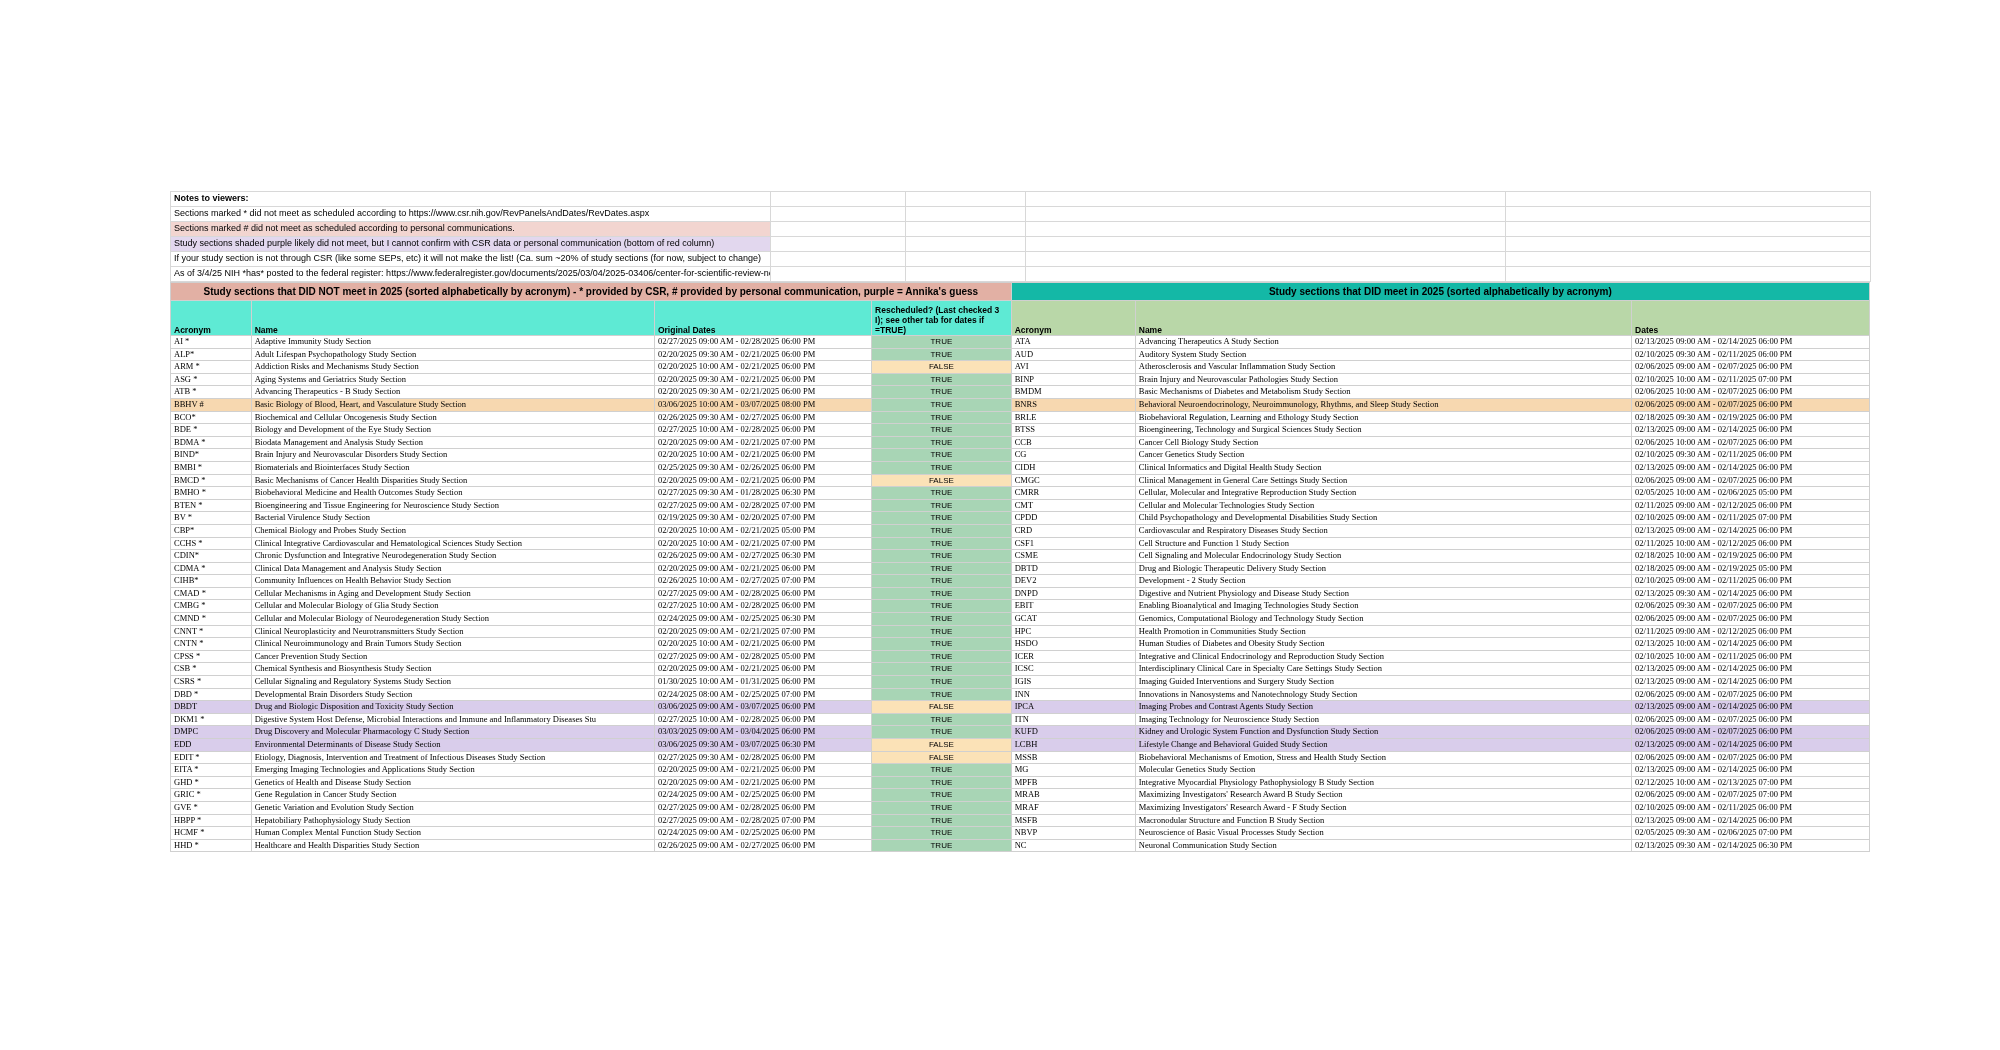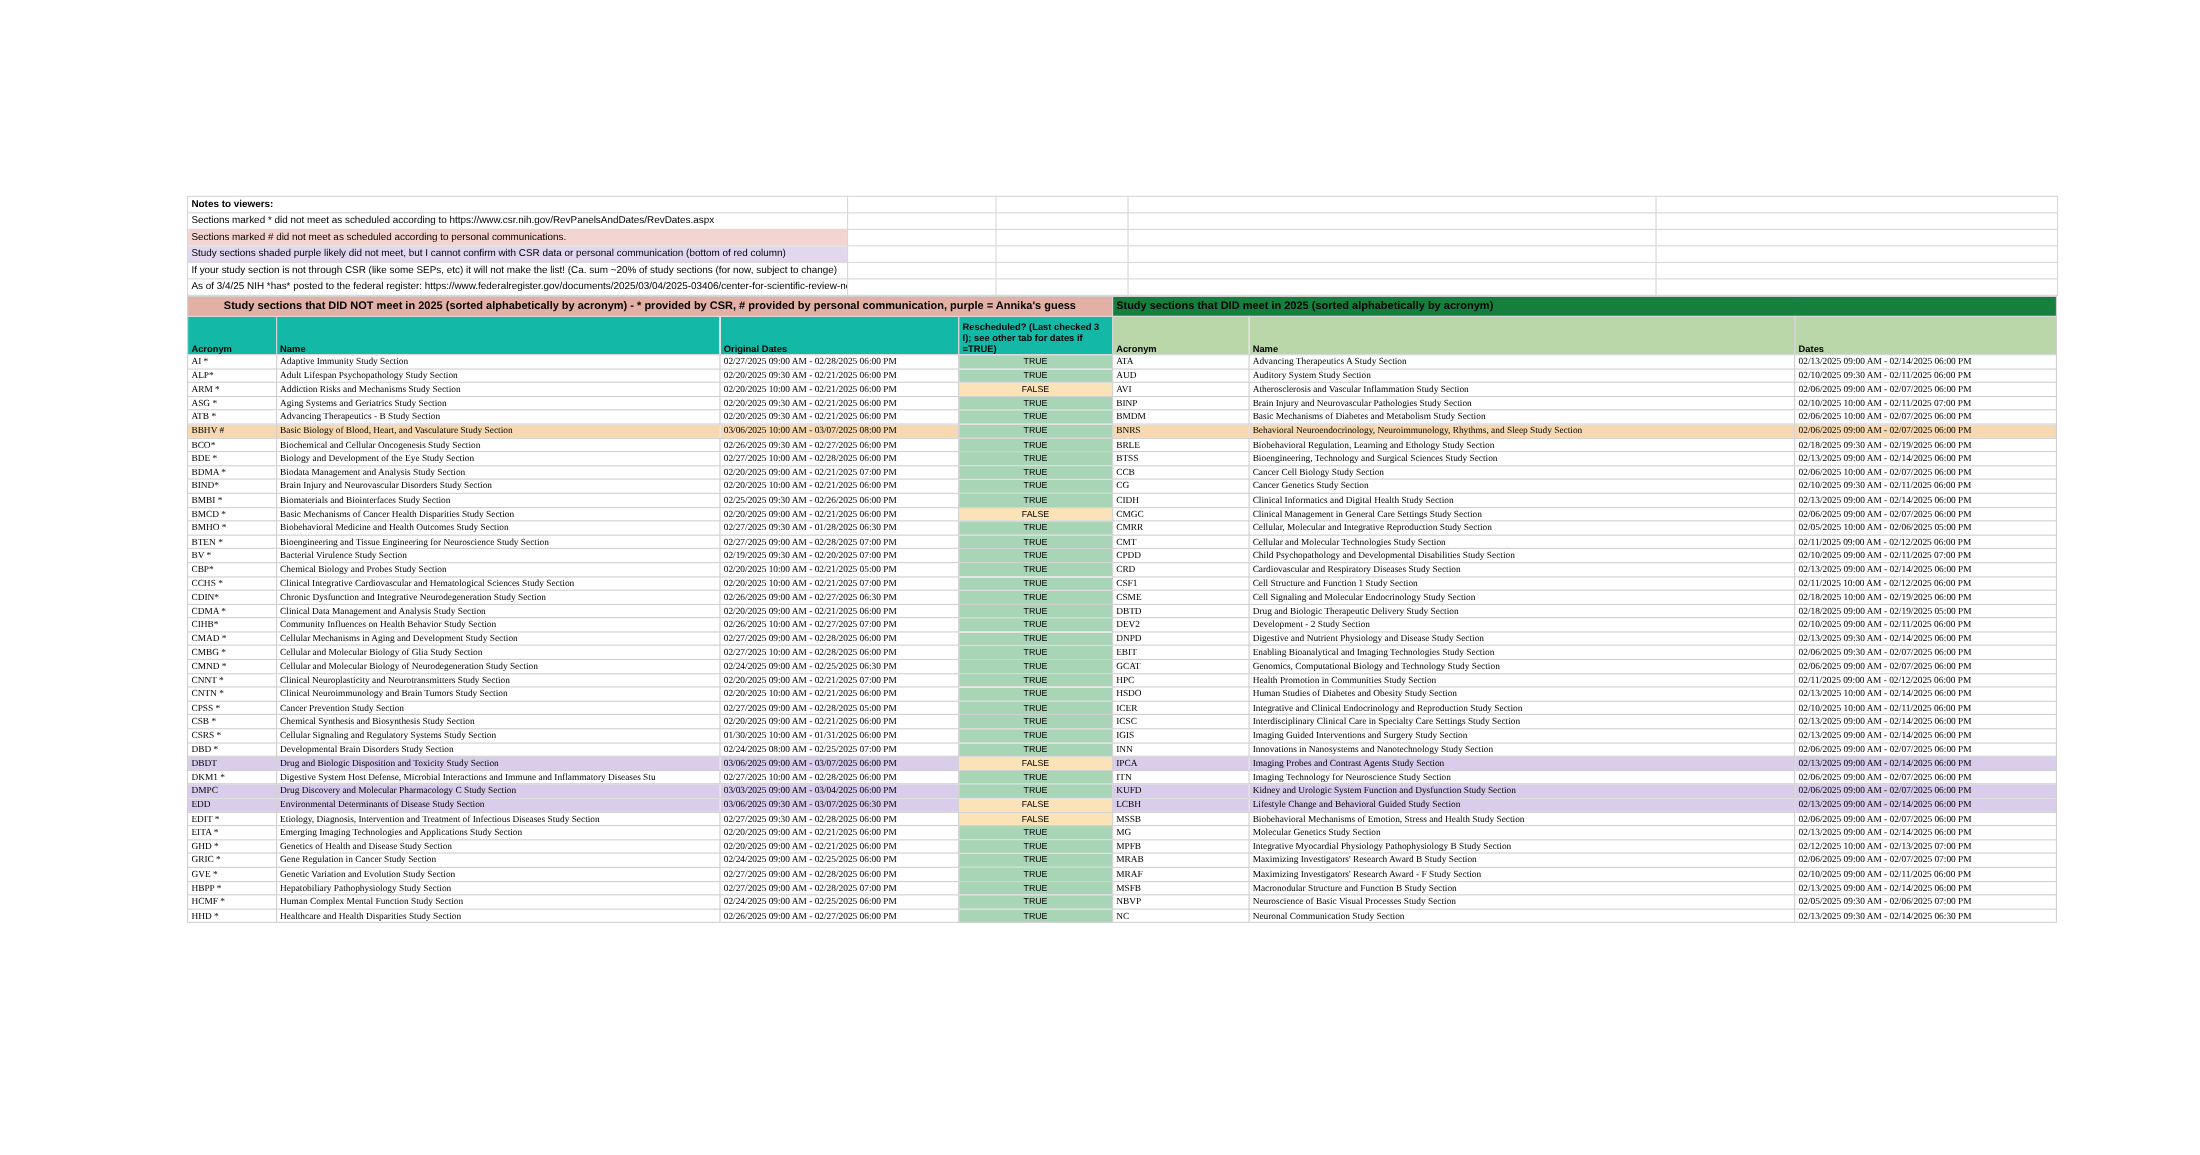--- a/index.html
+++ b/index.html
@@ -1,29 +1,29 @@
 <!DOCTYPE html>
 <html><head>
 <meta charset="utf-8">
 <style>
   html,body{margin:0;padding:0;background:#ffffff;}
   body{width:2000px;height:1050px;font-family:"Liberation Serif",serif;overflow:hidden;}
-  .sheet{position:absolute;left:170px;top:178px;width:1413px;}
+  .sheet{position:absolute;left:170px;top:191px;width:1413px;}
   table{border-collapse:collapse;table-layout:fixed;width:1700px;}
   td,th{border:1px solid #d0d0d0;padding:0 3px;font-size:8.5px;line-height:11.6px;
         white-space:nowrap;overflow:hidden;vertical-align:middle;height:11.6px;}
   .notes td{font-family:"Liberation Sans",sans-serif;font-size:9px;text-align:left;border-color:#d8d8d8;height:14px;}
   .note-plain{background:#ffffff;}
   .note-pink{background:#f2d5d0;}
   .note-purple{background:#e2d7ee;margin-top:16px;}
   .note-bold{font-weight:bold;}
   .hdr-left{background:#e2b0a4;font-family:"Liberation Sans",sans-serif;font-weight:bold;font-size:10px;text-align:center;height:17px;}
-  .hdr-right{background:#15803d;font-family:"Liberation Sans",sans-serif;font-weight:bold;font-size:10px;height:17px;}
+  .hdr-right{background:#14b8a6;font-family:"Liberation Sans",sans-serif;font-weight:bold;font-size:10px;text-align:center;height:17px;}
   .colhdr{font-family:"Liberation Sans",sans-serif;font-weight:bold;font-size:8.5px;vertical-align:bottom;height:34px;white-space:normal;line-height:10px;}
-  .colhdr.left{background:#14b8a6;}
+  .colhdr.left{background:#5eead4;}
   .colhdr.right{background:#b9d7a8;}
   .c-acr{width:78px;}
   .c-name{width:390px;}
   .c-dates{width:210px;}
   .c-resch{width:135px;text-align:center;}
   .c-acr2{width:120px;}
   .c-name2{width:480px;}
   .c-dates2{width:230px;}
   .bool{text-align:center;font-family:"Liberation Sans",sans-serif;font-size:8px;margin-left:17px;}
   .b-true{background:#a8d5b5;}

